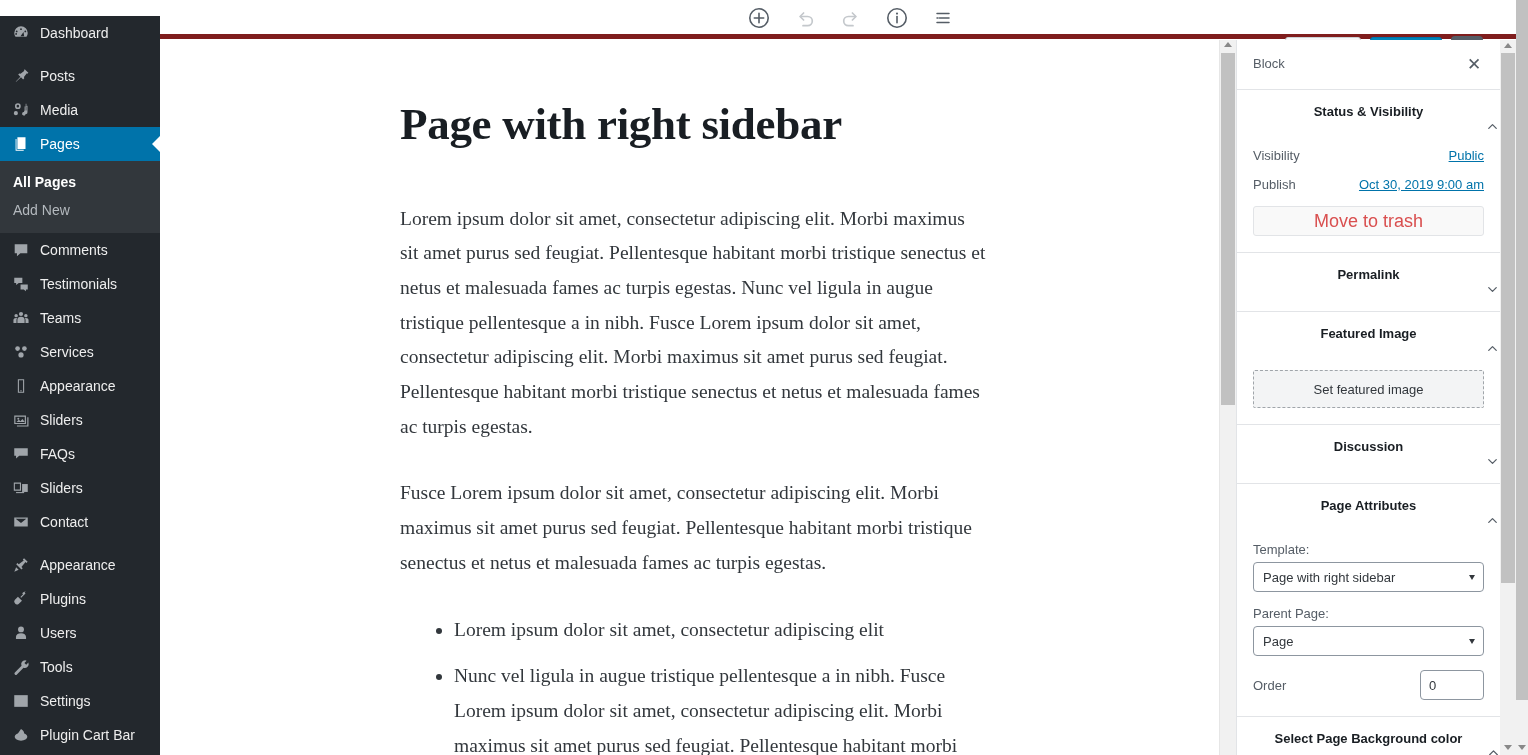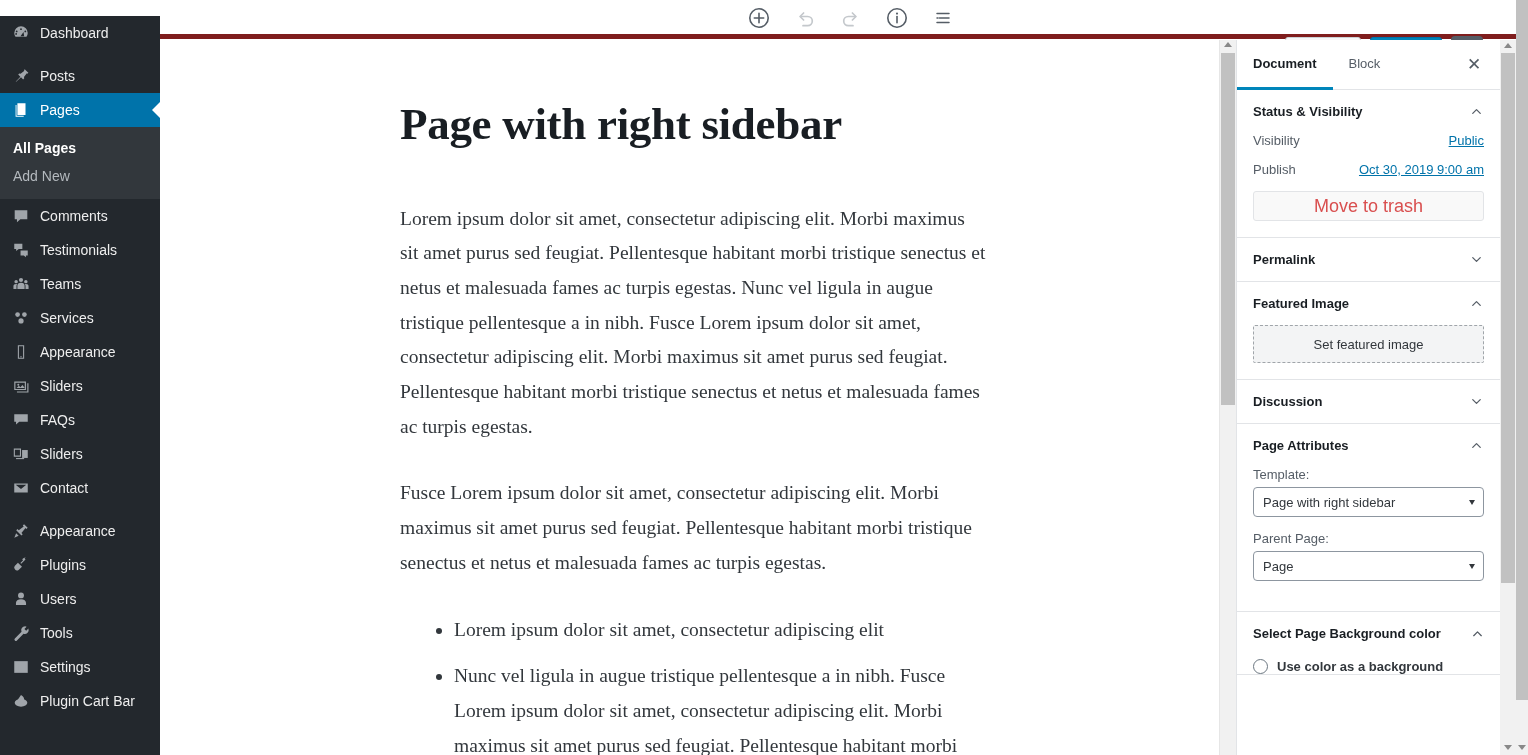--- a/index.html
+++ b/index.html
@@ -215,23 +215,24 @@
     margin-left: auto; margin-right: 8px;
     width: 36px;
     display: flex; align-items: center; justify-content: center;
     color: #555d66; font-size: 17px; cursor: pointer;
     background: none; border: none;
   }
 
   .panel { border-bottom: 1px solid #e2e4e7; }
   .panel-header {
     display: flex; align-items: center;
-    padding: 14px 16px;
+    padding: 14px 0;
     cursor: pointer;
     user-select: none;
+    flex-direction: column;
   }
   .panel-title { font-size: 13px; font-weight: bold; color: #191e23; }
   .panel-chevron { margin-left: auto; color: #555d66; display:flex; }
   .panel-body { padding: 0 16px 16px 16px; }
 
   .field-row {
     display: flex; align-items: center; justify-content: space-between;
     margin-bottom: 14px;
     font-size: 13px;
   }
@@ -355,20 +356,28 @@
           <span>Dashboard</span>
         </div>
         <div class="menu-sep"></div>
         <div class="menu-item">
           <span class="mi-icon">
             <svg width="18" height="18" viewBox="0 0 20 20">
               <path d="M14.2 2.5l-1 1 .6.7-4.3 3.2-1.4-.3-1.2 1.2 2.4 2.4-5 5.4-.1.4.4-.1 5.4-5 2.4 2.4 1.2-1.2-.3-1.4 3.2-4.3.7.6 1-1-3-3z"></path>
             </svg>
           </span>
           <span>Posts</span>
+        </div>
+        <div class="menu-item">
+          <span class="mi-icon">
+            <svg width="18" height="18" viewBox="0 0 20 20">
+              <path d="M6.5 2.5a3.2 3.2 0 1 0 0 6.4 3.2 3.2 0 0 0 0-6.4zm0 4.6a1.4 1.4 0 1 1 0-2.8 1.4 1.4 0 0 1 0 2.8zM16 3v7.6a2 2 0 1 0 1.2 1.8V5.3l-3.2.8v6.3a2 2 0 1 0 1.2 1.9V3zM4.3 11.2a2.3 2.3 0 1 0 0 4.6 2.3 2.3 0 0 0 0-4.6z"></path>
+            </svg>
+          </span>
+          <span>Media</span>
         </div>
         <div class="menu-item current">
           <span class="mi-icon">
             <svg width="18" height="18" viewBox="0 0 20 20">
               <path d="M6 2.5h9v13H6zM4 4.5v13h9v-1H5v-12z"></path>
             </svg>
           </span>
           <span>Pages</span>
         </div>
         <div id="submenu">
@@ -583,21 +592,20 @@
     </div>
   </main>
   <div id="editor-scroll">
     <div class="sb-up"></div>
     <div class="sb-thumb"></div>
   </div>
 
   <aside id="settings-sidebar">
 
     <div id="panel-tabs">
-      <button class="panel-tab active">Document</button>
       <button class="panel-tab">Block</button>
       <button id="close-sidebar">✕</button>
     </div>
 
     <section class="panel">
       <div class="panel-header">
         <span class="panel-title">Status &amp; Visibility</span>
         <span class="panel-chevron">
           <svg width="15" height="15" viewBox="0 0 24 24">
               <path d="M6 15l6-6 6 6" fill="none" stroke="#555d66" stroke-width="2" stroke-linecap="round" stroke-linejoin="round"></path>
@@ -665,20 +673,24 @@
       <div class="panel-body">
         <label class="attr-label">Template:</label>
         <div class="attr-select">
           <span>Page with right sidebar</span>
           <span class="caret"></span>
         </div>
         <label class="attr-label">Parent Page:</label>
         <div class="attr-select">
           <span>Page</span>
           <span class="caret"></span>
+        </div>
+        <div class="order-row">
+          <span class="field-label">Order</span>
+          <input id="order-input" type="text" value="0" style="">
         </div>
       </div>
     </section>
 
     <section class="panel">
       <div class="panel-header">
         <span class="panel-title">Select Page Background color</span>
         <span class="panel-chevron">
           <svg width="13" height="13" viewBox="0 0 24 24">
               <path d="M5 16l7-7 7 7" fill="none" stroke="#555d66" stroke-width="2.4" stroke-linecap="round" stroke-linejoin="round"></path>

